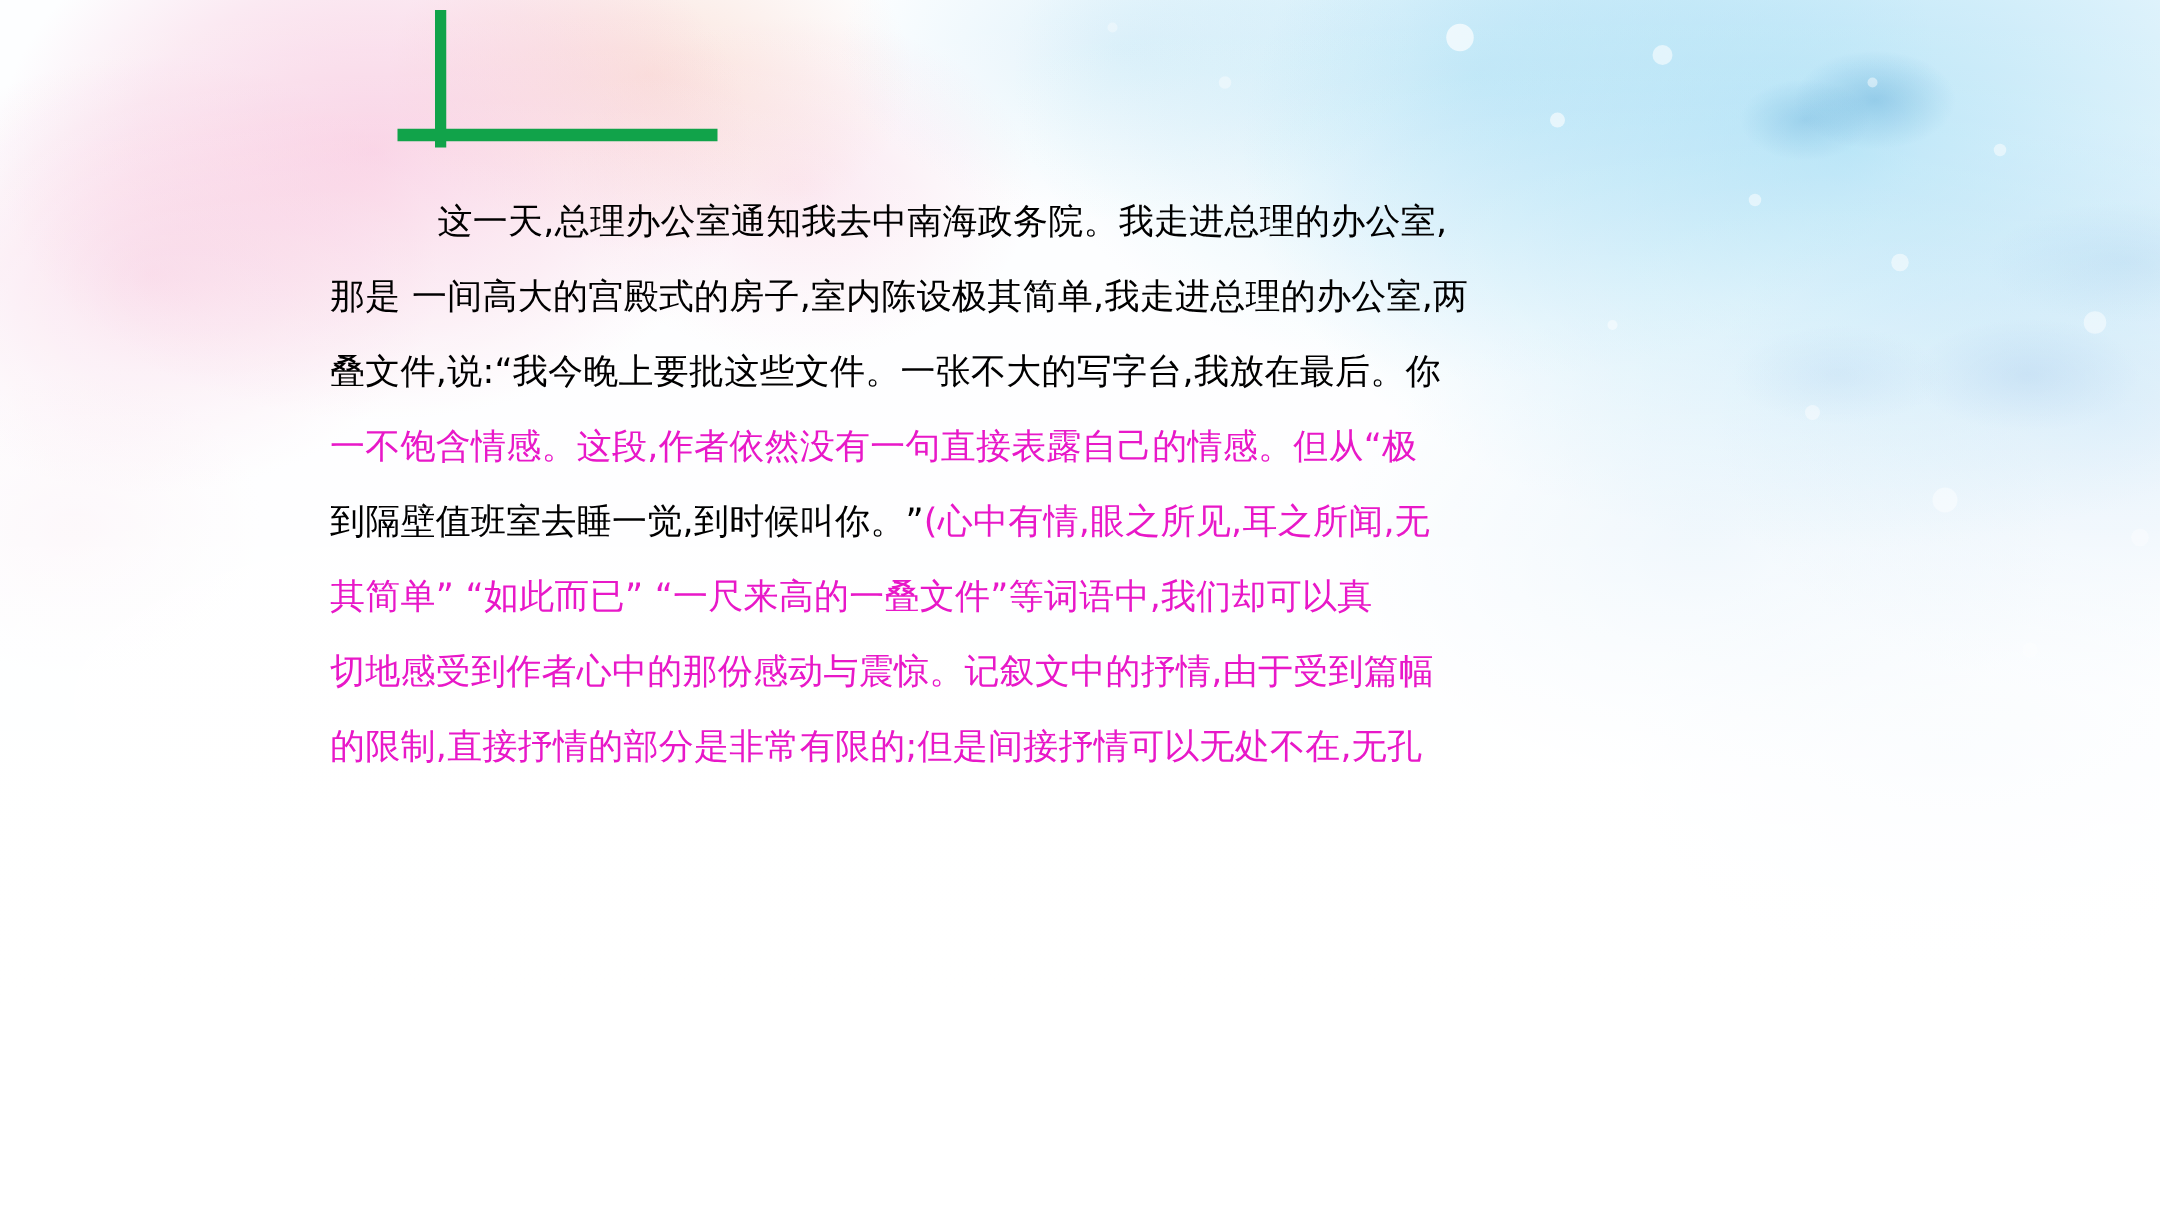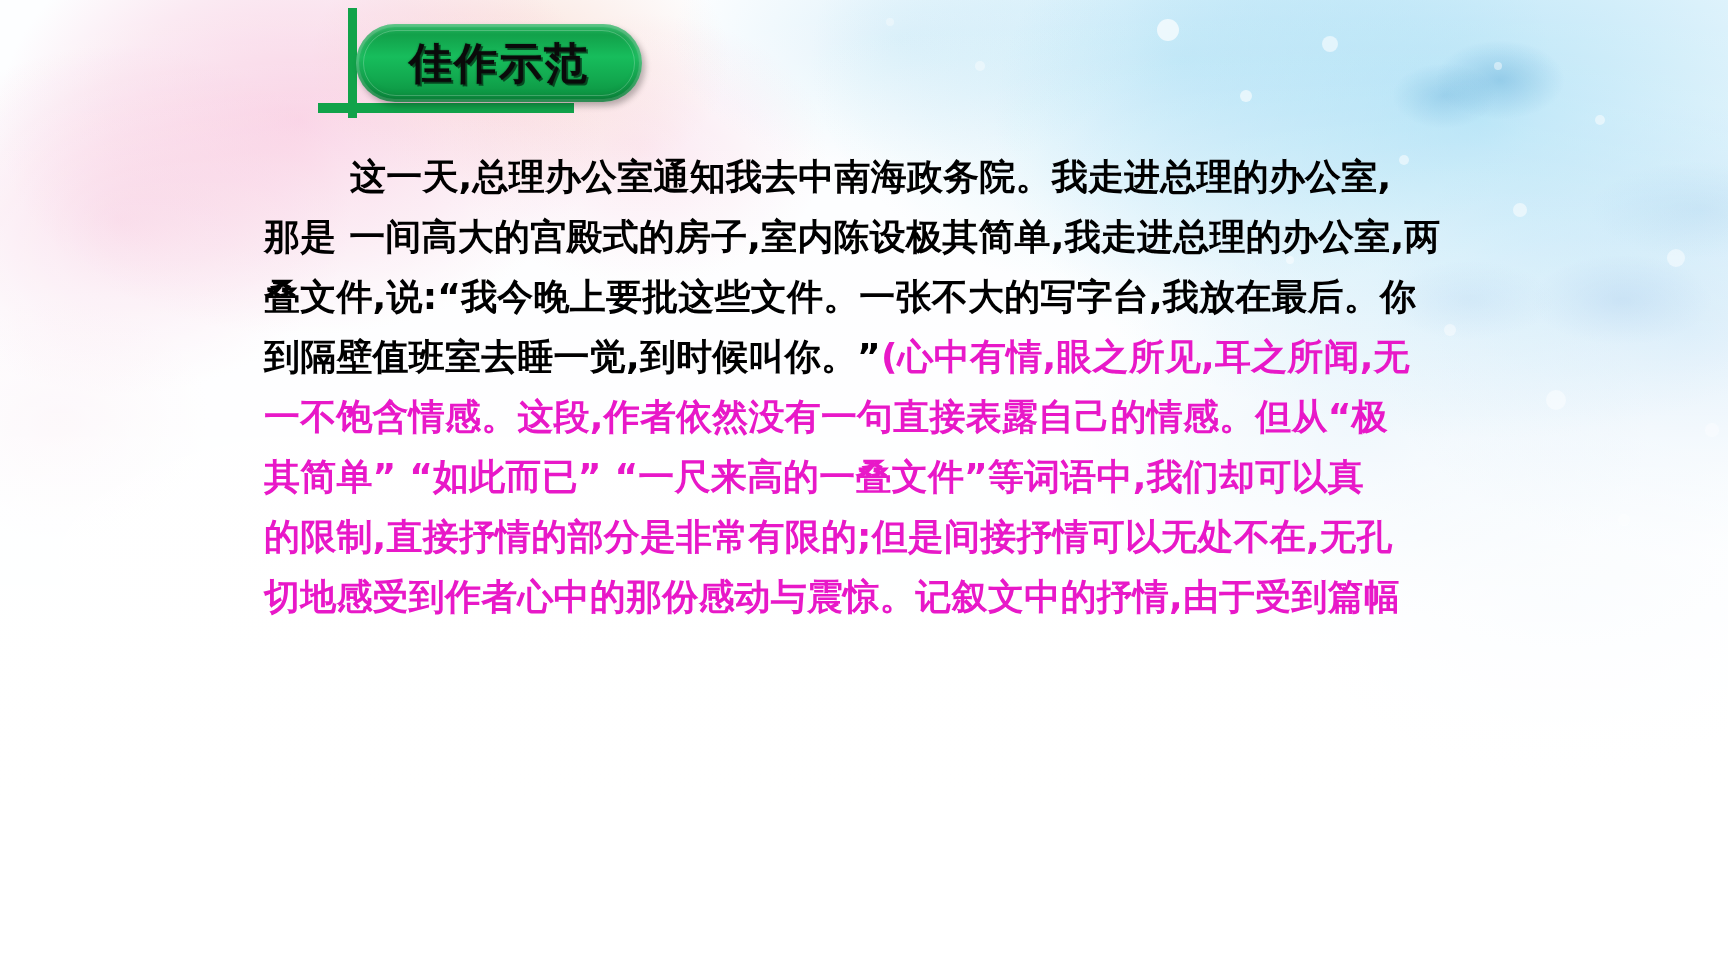--- a/index.html
+++ b/index.html
@@ -151,26 +151,25 @@
   
   #body-text {
     position:absolute;
     left:264px;
     top:147px;
     width:1052px;
   }
 
   .para-line {
     font-family:"DejaVu Sans","Liberation Sans",sans-serif;
-    font-size:36px;
+    font-size:28px;
     line-height:60px;
     height:60px;
     white-space:nowrap;
     letter-spacing:0.2px;
-    font-weight:bold;
   }
 
   .ink-black { color:#000000; }
   .ink-magenta { color:#e818c8; }
 
   .indent { display:inline-block; width:86px; }
 
   
 </style>
 </head>
@@ -199,56 +198,53 @@
       <circle cx="1624" cy="520" r="6" opacity="0.40"></circle>
       <circle cx="980" cy="66" r="5" opacity="0.45"></circle>
       <circle cx="890" cy="22" r="4" opacity="0.40"></circle>
       <circle cx="1498" cy="66" r="4" opacity="0.55"></circle>
     </g>
   </svg>
 
   <div id="title-banner-group">
     <div class="accent-vert"></div>
     <div class="accent-horz"></div>
-    <div class="title-pill">
-      <span class="title-text">佳作示范</span>
-    </div>
   </div>
 
   <div id="body-text">
 
     <div class="para-line ink-black">
       <span class="indent"></span><span>这一天,总理办公室通知我去中南海政务院。我走进总理的办公室,</span>
     </div>
 
     <div class="para-line ink-black">
       <span>那是 一间高大的宫殿式的房子,室内陈设极其简单,我走进总理的办公室,两</span>
     </div>
 
 
     <div class="para-line ink-black">
       <span>叠文件,说:“我今晚上要批这些文件。一张不大的写字台,我放在最后。你</span>
     </div>
 
+    <div class="para-line ink-magenta">
+      <span>一不饱含情感。这段,作者依然没有一句直接表露自己的情感。但从“极</span>
+    </div>
+
     <div class="para-line">
       <span class="ink-black">到隔壁值班室去睡一觉,到时候叫你。”</span><span class="ink-magenta">(心中有情,眼之所见,耳之所闻,无</span>
     </div>
 
     <div class="para-line ink-magenta">
-      <span>一不饱含情感。这段,作者依然没有一句直接表露自己的情感。但从“极</span>
-    </div>
-
-    <div class="para-line ink-magenta">
       <span>其简单”  “如此而已”  “一尺来高的一叠文件”等词语中,我们却可以真</span>
     </div>
 
     <div class="para-line ink-magenta">
+      <span>切地感受到作者心中的那份感动与震惊。记叙文中的抒情,由于受到篇幅</span>
+    </div>
+
+    <div class="para-line ink-magenta">
       <span>的限制,直接抒情的部分是非常有限的;但是间接抒情可以无处不在,无孔</span>
     </div>
 
-    <div class="para-line ink-magenta">
-      <span>切地感受到作者心中的那份感动与震惊。记叙文中的抒情,由于受到篇幅</span>
-    </div>
-
 
   </div>
 
 </div>
 
 </body></html>

